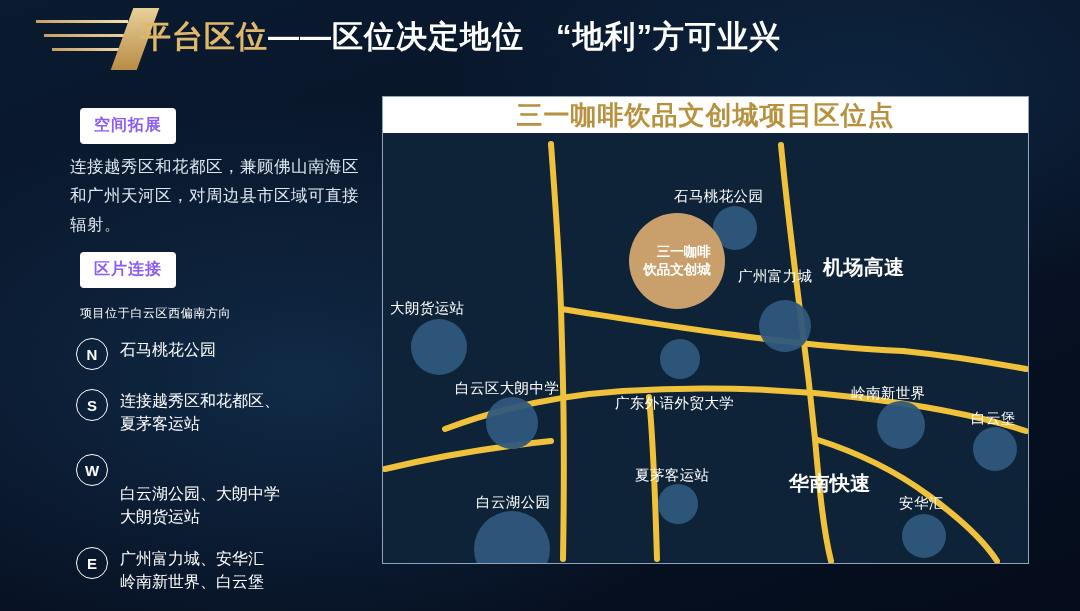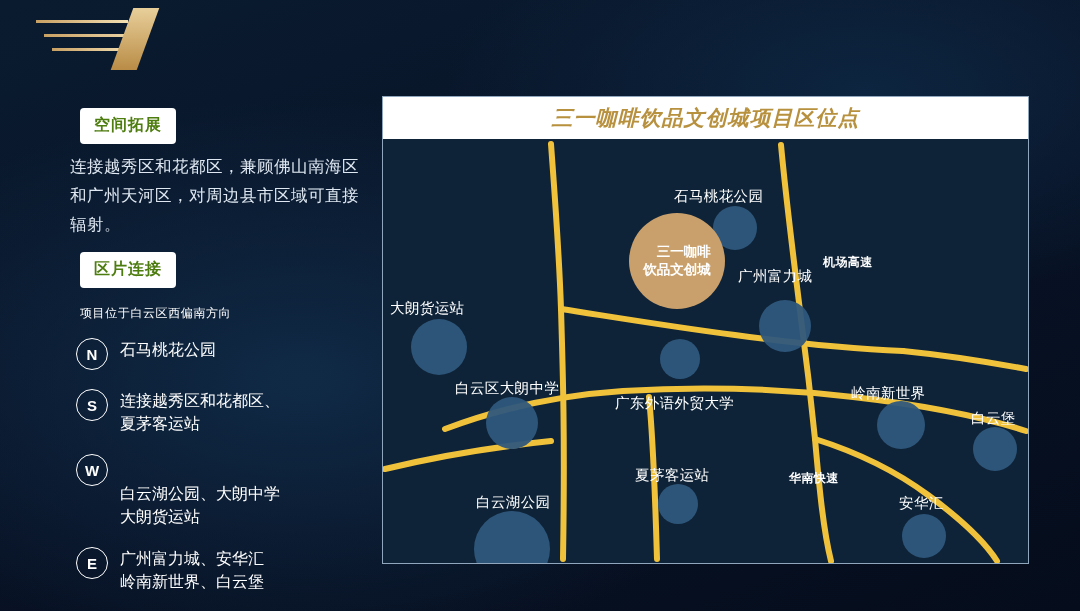--- a/index.html
+++ b/index.html
@@ -35,21 +35,21 @@
   .hdr-title{
     position:absolute;left:140px;top:16px;
     font-size:31px;font-weight:bold;color:#ffffff;letter-spacing:1px;
     white-space:nowrap;
   }
   .hdr-title .gold{color:#e0b86a;}
   
   .tag{
     position:absolute;
     background:#ffffff;border-radius:4px;
-    color:#4d7c0f;font-size:16px;font-weight:bold;
+    color:#8b5cf6;font-size:16px;font-weight:bold;
     padding:7px 14px 8px;letter-spacing:1px;
   }
   #tag-space{left:80px;top:108px;}
   #tag-connect{left:80px;top:252px;}
   .para{
     position:absolute;left:70px;top:152px;width:300px;
     color:#dfe8f2;font-size:16.5px;line-height:29px;letter-spacing:.5px;
   }
   .subtitle{
     position:absolute;left:80px;top:305px;
@@ -64,54 +64,57 @@
     display:flex;align-items:center;justify-content:center;
     flex:0 0 30px;margin-right:12px;margin-top:2px;
   }
   .legend-text{color:#ffffff;font-size:16px;line-height:23px;padding-top:2px;}
   
   .map{
     position:absolute;left:382px;top:96px;width:645px;height:466px;
     background:#0e2338;border:1px solid #8fa6bd;
   }
   .map-title{
-    position:absolute;left:0;top:0;width:100%;height:42px;
-    background:#ffffff;color:#b8913f;font-size:21px;font-weight:bold;
-    display:flex;align-items:center;justify-content:center;letter-spacing:1px;font-style:italic;
+    position:absolute;left:0;top:0;width:100%;height:36px;
+    background:#ffffff;color:#b8913f;font-size:26px;font-weight:bold;
+    display:flex;align-items:center;justify-content:center;letter-spacing:1px;
   }
   .map-body{position:absolute;left:0;top:42px;width:645px;height:424px;overflow:hidden;}
   .map-body svg{position:absolute;left:0;top:0;}
   .dot{
     position:absolute;border-radius:50%;
     background:#2f587c;opacity:.95;
   }
   .lbl{
     position:absolute;color:#ffffff;font-size:14.5px;white-space:nowrap;
     letter-spacing:.4px;
   }
-  .lbl.bold{font-weight:bold;font-size:12px;}
+  .lbl.bold{font-weight:bold;font-size:20px;}
   .hub{
     position:absolute;border-radius:50%;
     background:#c9a06b;
     display:flex;flex-direction:column;align-items:center;justify-content:center;
     color:#ffffff;font-size:13.5px;line-height:18px;font-weight:bold;
   }
 </style>
 </head>
 <body>
 
 <div class="bg"></div>
 
 <div class="header">
   <div class="hdr-lines">
     <i></i>
       <i></i>
       <i></i>
   </div>
   <div class="hdr-slash"></div>
+  <div class="hdr-title">
+    <span class="gold">平台区位</span><span>——区位决定地位　“地利”方可业兴</span>
+  </div>
 </div>
 
 <div class="tag" id="tag-space">空间拓展</div>
 <div class="para" style="white-space: pre-line;">连接越秀区和花都区，兼顾佛山南海区和广州天河区，对周边县市区域可直接辐射。</div>
 
 <div class="tag" id="tag-connect">区片连接</div>
 <div class="subtitle">项目位于白云区西偏南方向</div>
 
 <div class="legend">
   <div class="legend-row">

